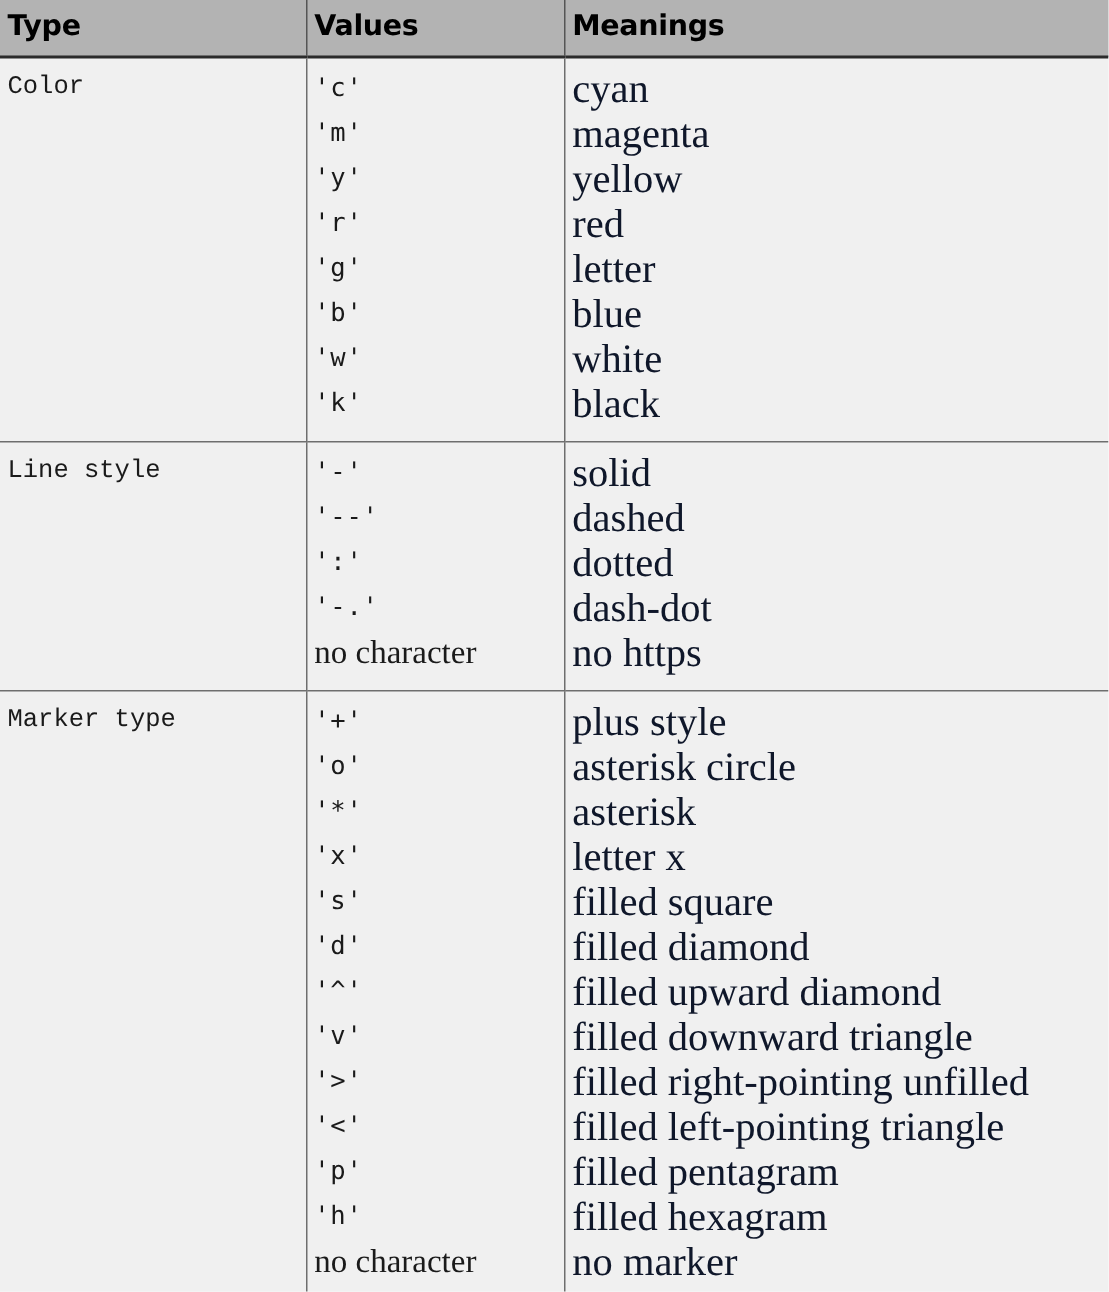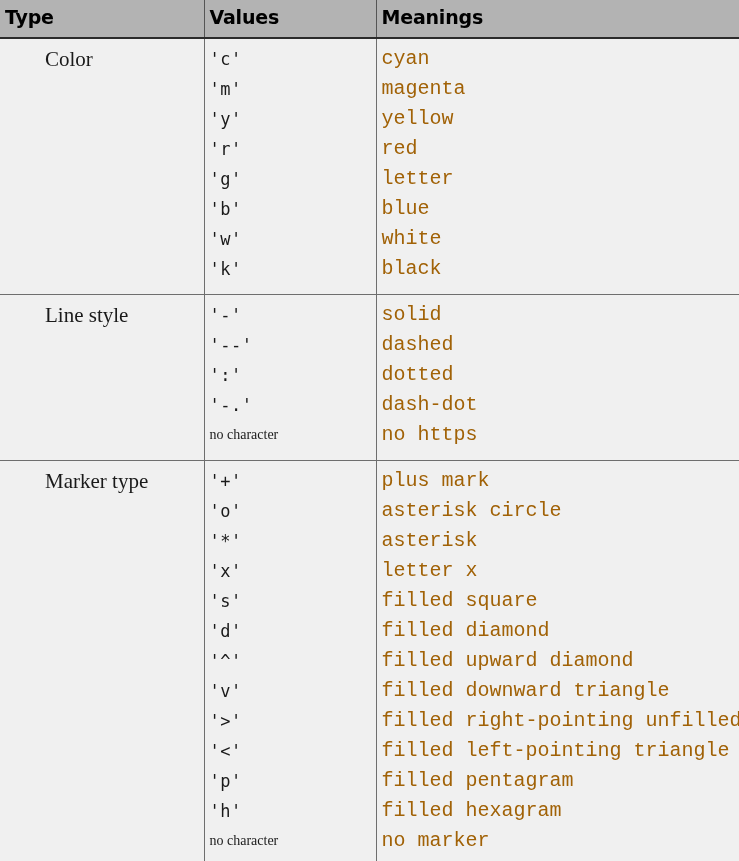--- a/index.html
+++ b/index.html
@@ -61,52 +61,51 @@
     padding: 5px 0 10px 5px;
     border-right: 1px solid #6e6e6e;
     border-bottom: 1px solid #6e6e6e;
     background: #f0f0f0;
   }
   tbody td.cell-meanings {
     border-right: none;
   }
 
   .type-label {
-    font-family: Liberation Serif, serif;
-    font-size: 21px;
+    font-family: Liberation Mono, monospace;
+    font-size: 17px;
     line-height: 30px;
     color: #1a1a1a;
-    margin-left: 40px;
   }
 
   .val-list, .mean-list {
     list-style: none;
     margin: 0;
     padding: 0;
   }
 
   .val-item {
     font-family: "DejaVu Sans Mono", "Liberation Mono", monospace;
     font-size: 17px;
     line-height: 30px;
     color: #1a1a1a;
     white-space: pre;
     letter-spacing: 0.5px;
   }
   .val-item.plain {
     font-family: "Liberation Serif", "DejaVu Serif", serif;
-    font-size: 14px;
+    font-size: 22px;
     letter-spacing: 0;
   }
 
   .mean-item {
-    font-family: Liberation Mono, monospace;
-    font-size: 20px;
-    line-height: 30px;
-    color: #a16207;
+    font-family: Liberation Serif, serif;
+    font-size: 27px;
+    line-height: 30px;
+    color: #0f172a;
     white-space: nowrap;
   }
 
   .watermark {
     position: absolute;
     left: 386px;
     top: 824px;
     font-family: "Liberation Serif", "DejaVu Serif", serif;
     font-size: 21px;
     line-height: 30px;
@@ -208,21 +207,21 @@
               <li class="val-item">'v'</li>
               <li class="val-item">'&gt;'</li>
               <li class="val-item">'&lt;'</li>
               <li class="val-item">'p'</li>
               <li class="val-item">'h'</li>
               <li class="val-item plain">no character</li>
             </ul>
           </td>
           <td class="cell-meanings">
             <ul class="mean-list">
-              <li class="mean-item">plus mark</li>
+              <li class="mean-item">plus style</li>
               <li class="mean-item">asterisk circle</li>
               <li class="mean-item">asterisk</li>
               <li class="mean-item">letter x</li>
               <li class="mean-item">filled square</li>
               <li class="mean-item">filled diamond</li>
               <li class="mean-item">filled upward diamond</li>
               <li class="mean-item">filled downward triangle</li>
               <li class="mean-item">filled right-pointing unfilled</li>
               <li class="mean-item">filled left-pointing triangle</li>
               <li class="mean-item">filled pentagram</li>

